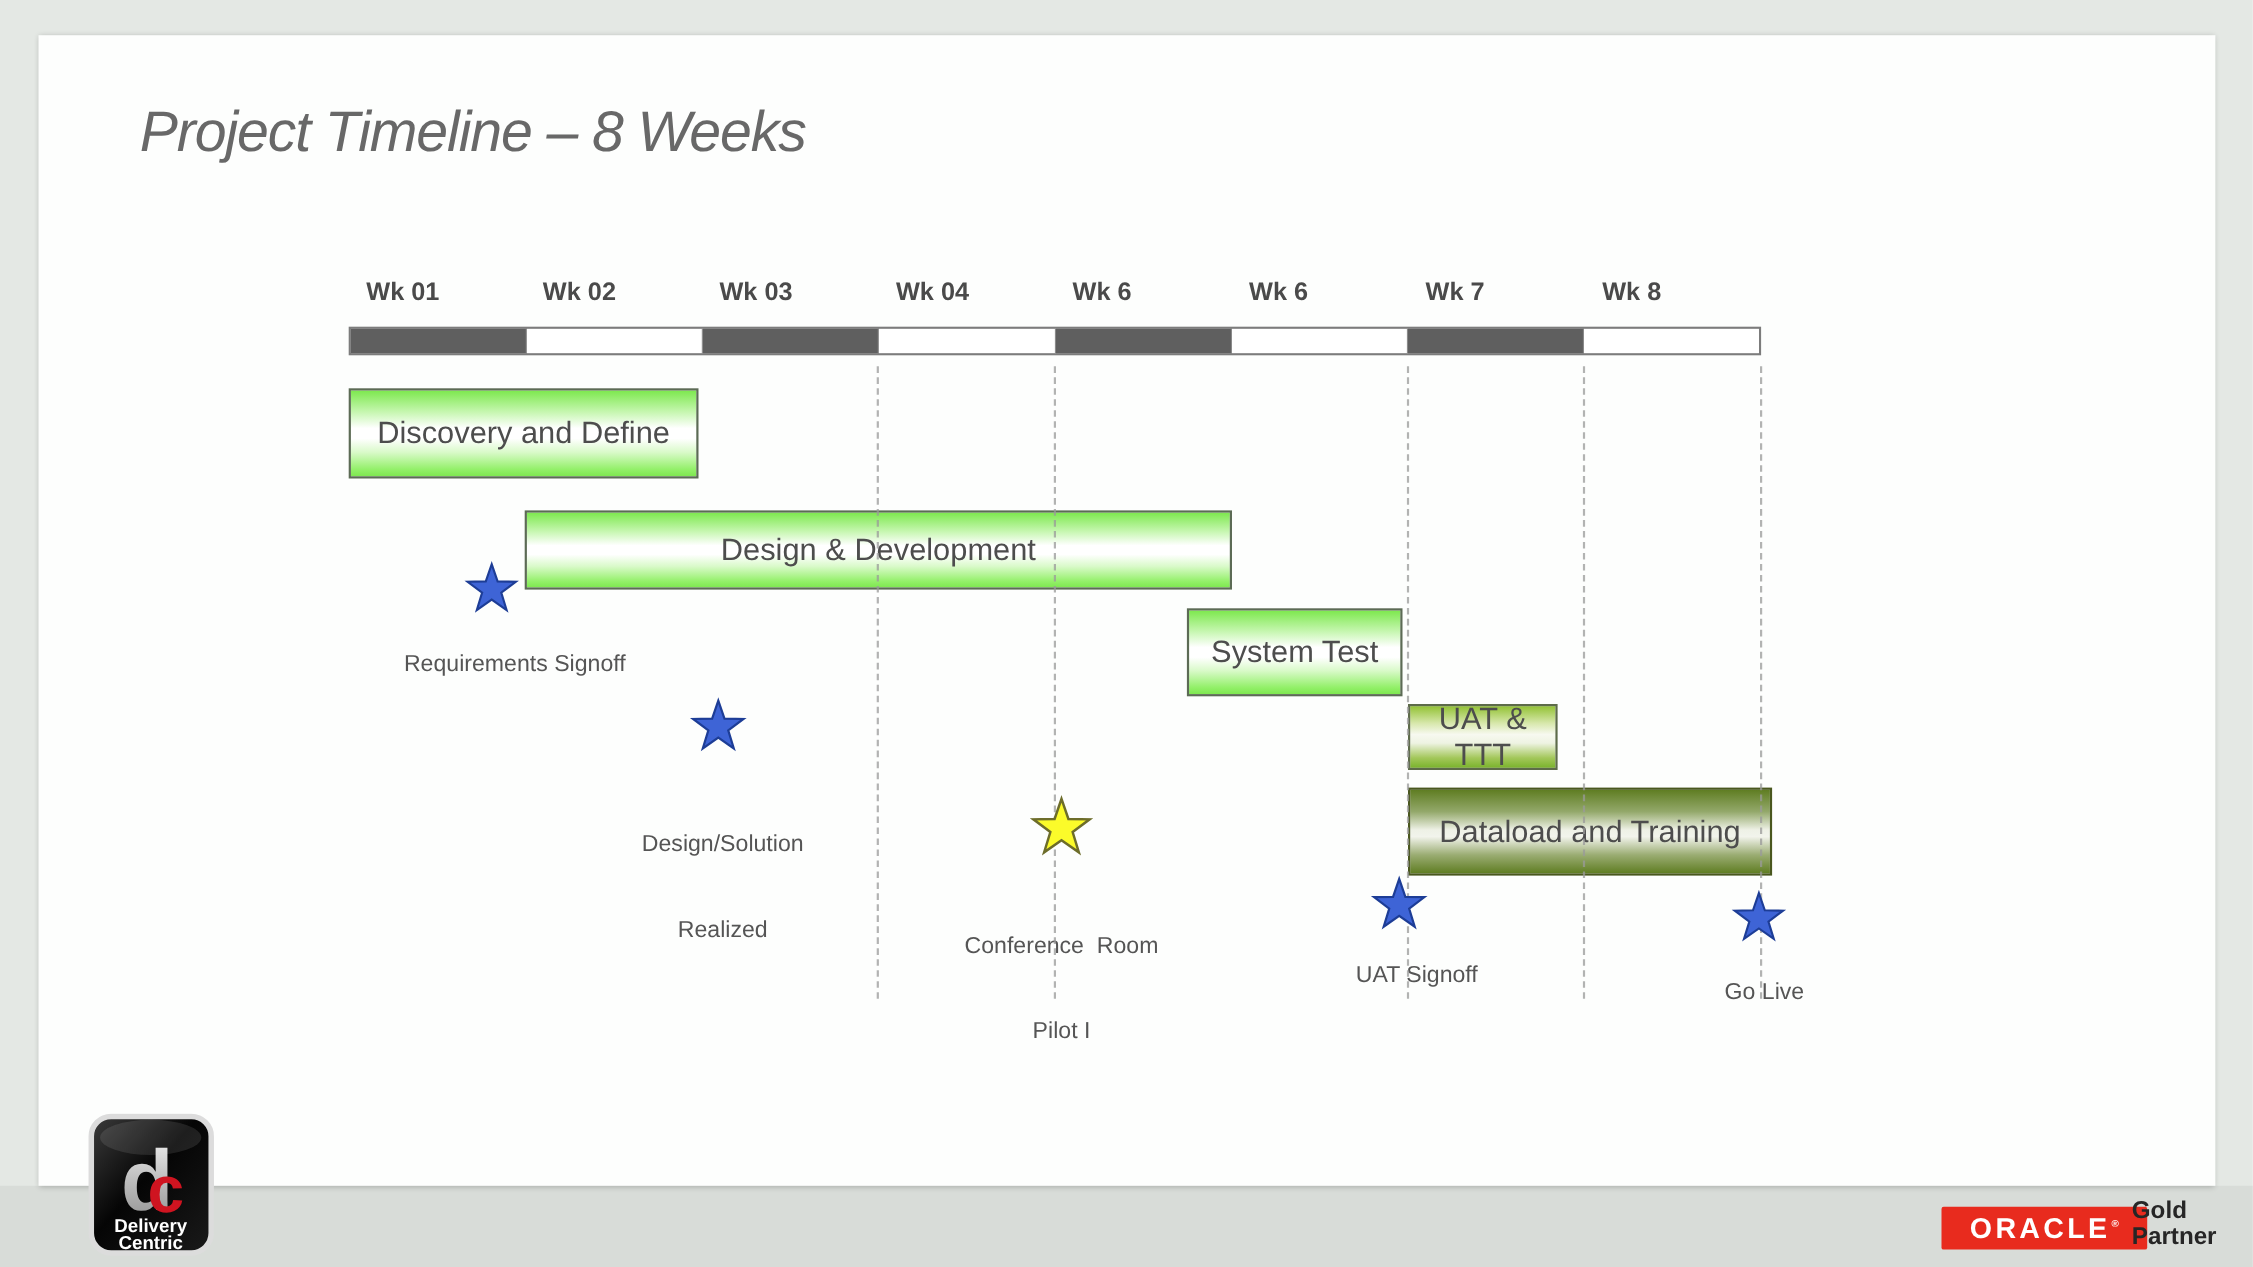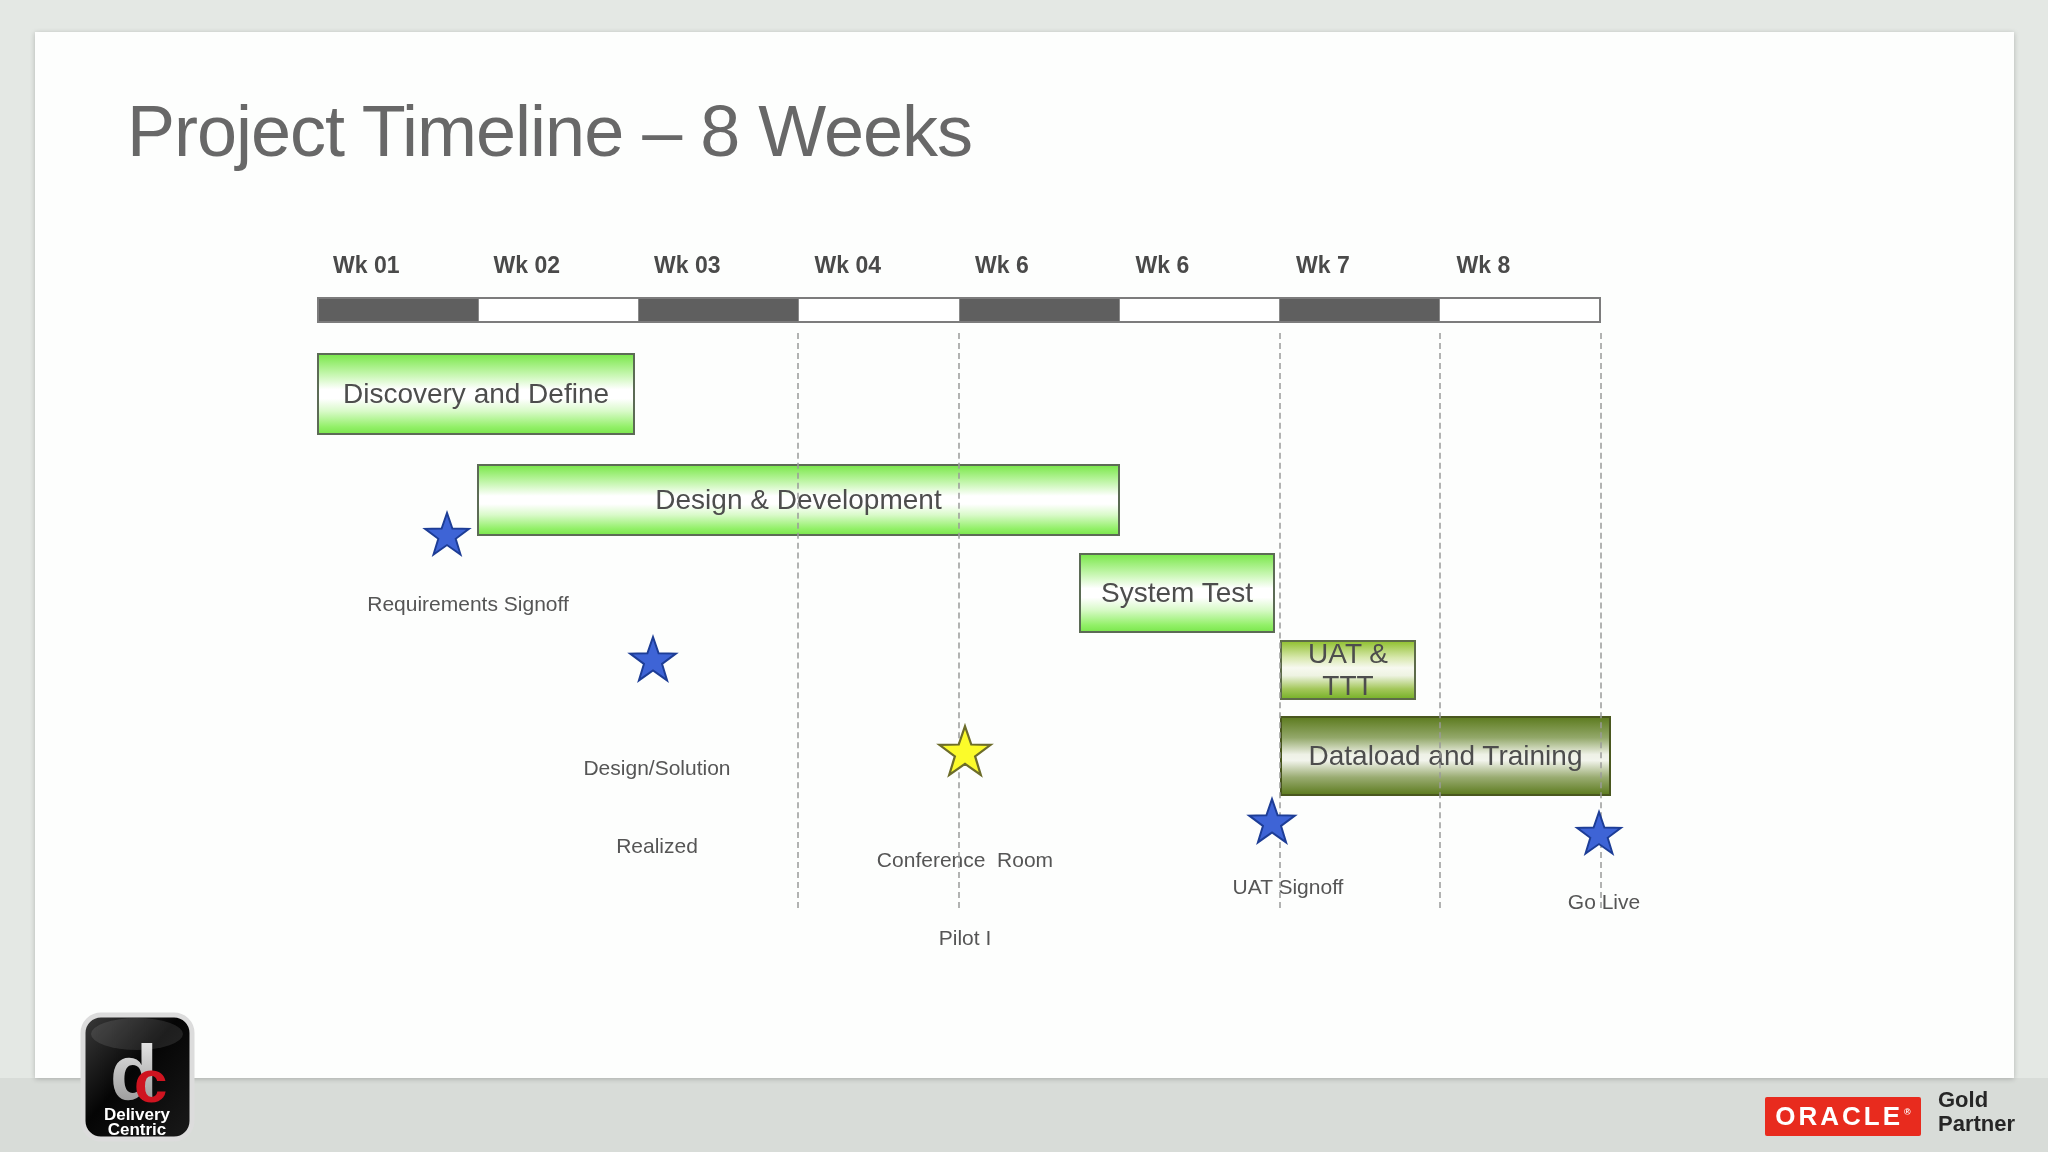--- a/index.html
+++ b/index.html
@@ -10,22 +10,23 @@
     position:relative;overflow:hidden;
   }
   .page{position:absolute;left:0;top:0;width:2048px;height:1152px;}
   .footer-band{position:absolute;left:0;top:1078px;width:2048px;height:74px;background:#d8dcd8;}
   .slide{
     position:absolute;left:35px;top:32px;width:1979px;height:1046px;
     background:#fdfefd;box-shadow:0 1px 5px rgba(0,0,0,.22);
   }
   .slide-title{
     position:absolute;left:92px;top:58px;
-    font-size:72px;font-weight:400;color:#686868;letter-spacing:-1px;
+    font-size:52px;font-weight:400;color:#686868;letter-spacing:-1px;
     white-space:nowrap;
+    font-style:italic;
   }
   
   .wk-label{
     position:absolute;top:252px;height:30px;width:160px;
     font-size:23px;font-weight:700;color:#4a4a4a;
     padding-left:16px;box-sizing:border-box;white-space:nowrap;
   }
   
   .week-strip{
     position:absolute;left:317px;top:297px;width:1284px;height:26px;
@@ -68,21 +69,21 @@
     font-size:21px;color:#555;line-height:26px;white-space:pre;z-index:4;
   }
   
   .footer-text{
     position:absolute;left:620px;top:1108px;width:640px;text-align:center;
     font-size:20px;color:#696969;white-space:nowrap;z-index:9;
   }
   .pageno{margin-left:22px;}
   .dc-logo{position:absolute;left:80px;top:1012px;width:115px;height:130px;z-index:10;}
   .oracle-box{
-    position:absolute;left:1765px;top:1097px;width:156px;height:39px;
+    position:absolute;left:1765px;top:1097px;width:187px;height:39px;
     background:#e82b1e;border-radius:2px;display:flex;align-items:center;justify-content:center;
     color:#ffffff;font-weight:700;font-size:26px;letter-spacing:3px;z-index:10;
   }
   .oracle-box .reg{font-size:9px;vertical-align:top;letter-spacing:0;margin-left:1px;margin-top:-10px;}
   .gold-partner{
     position:absolute;left:1938px;top:1088px;width:110px;
     font-size:22px;font-weight:700;color:#262626;line-height:24px;z-index:10;
   }
 </style>
 </head>

